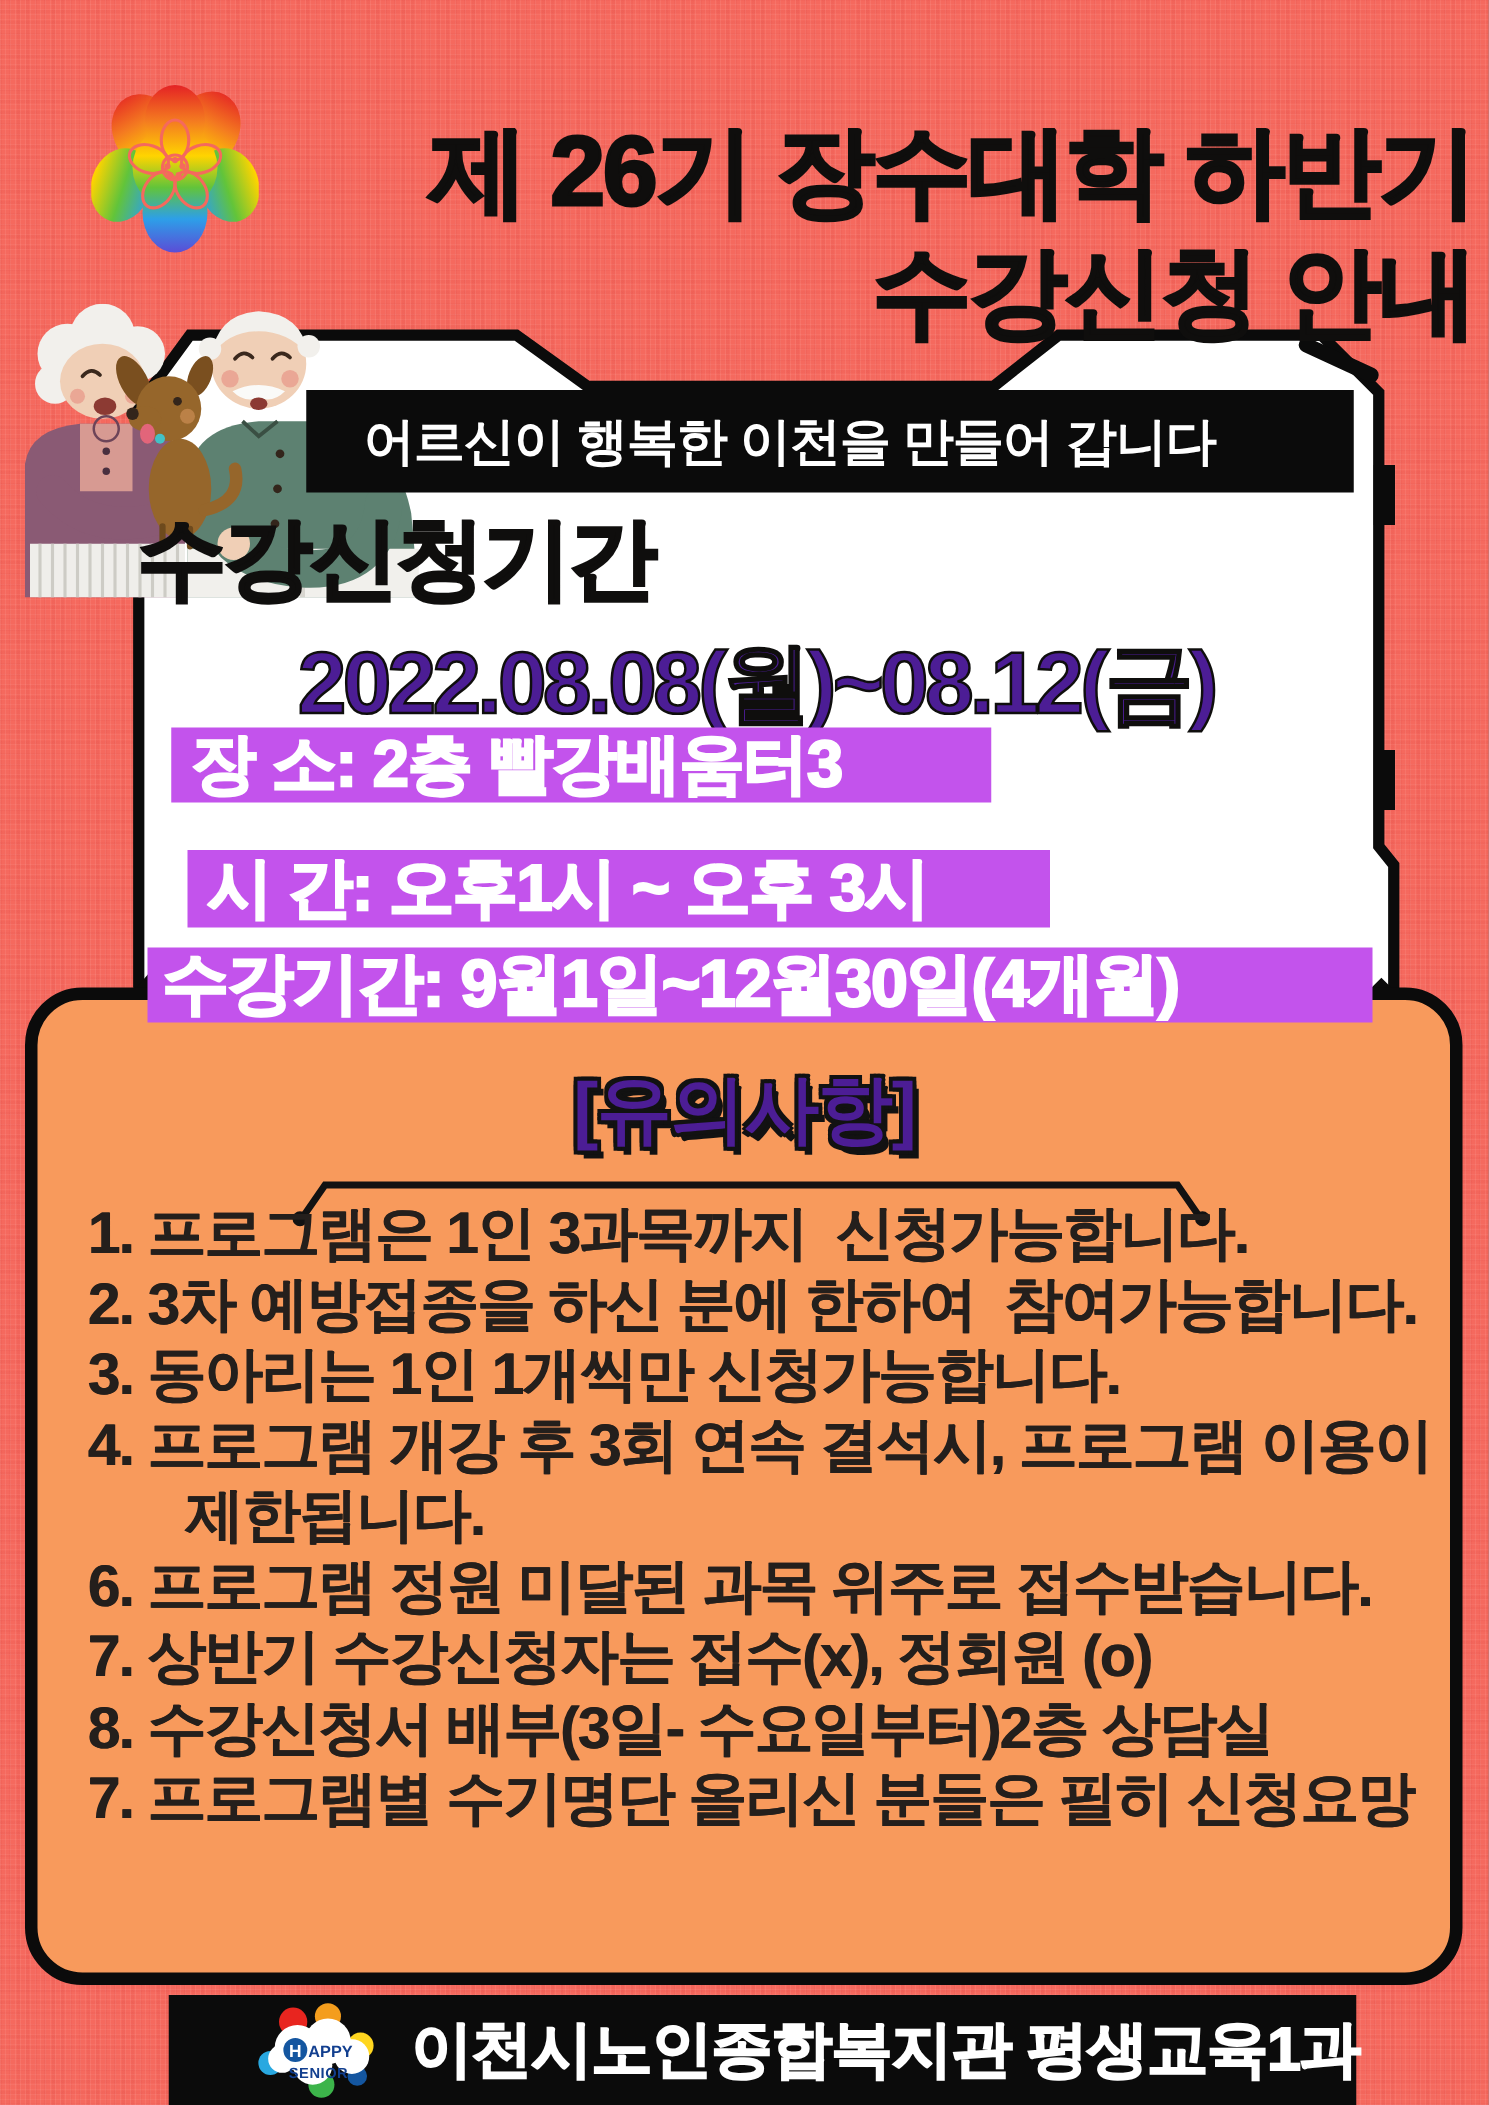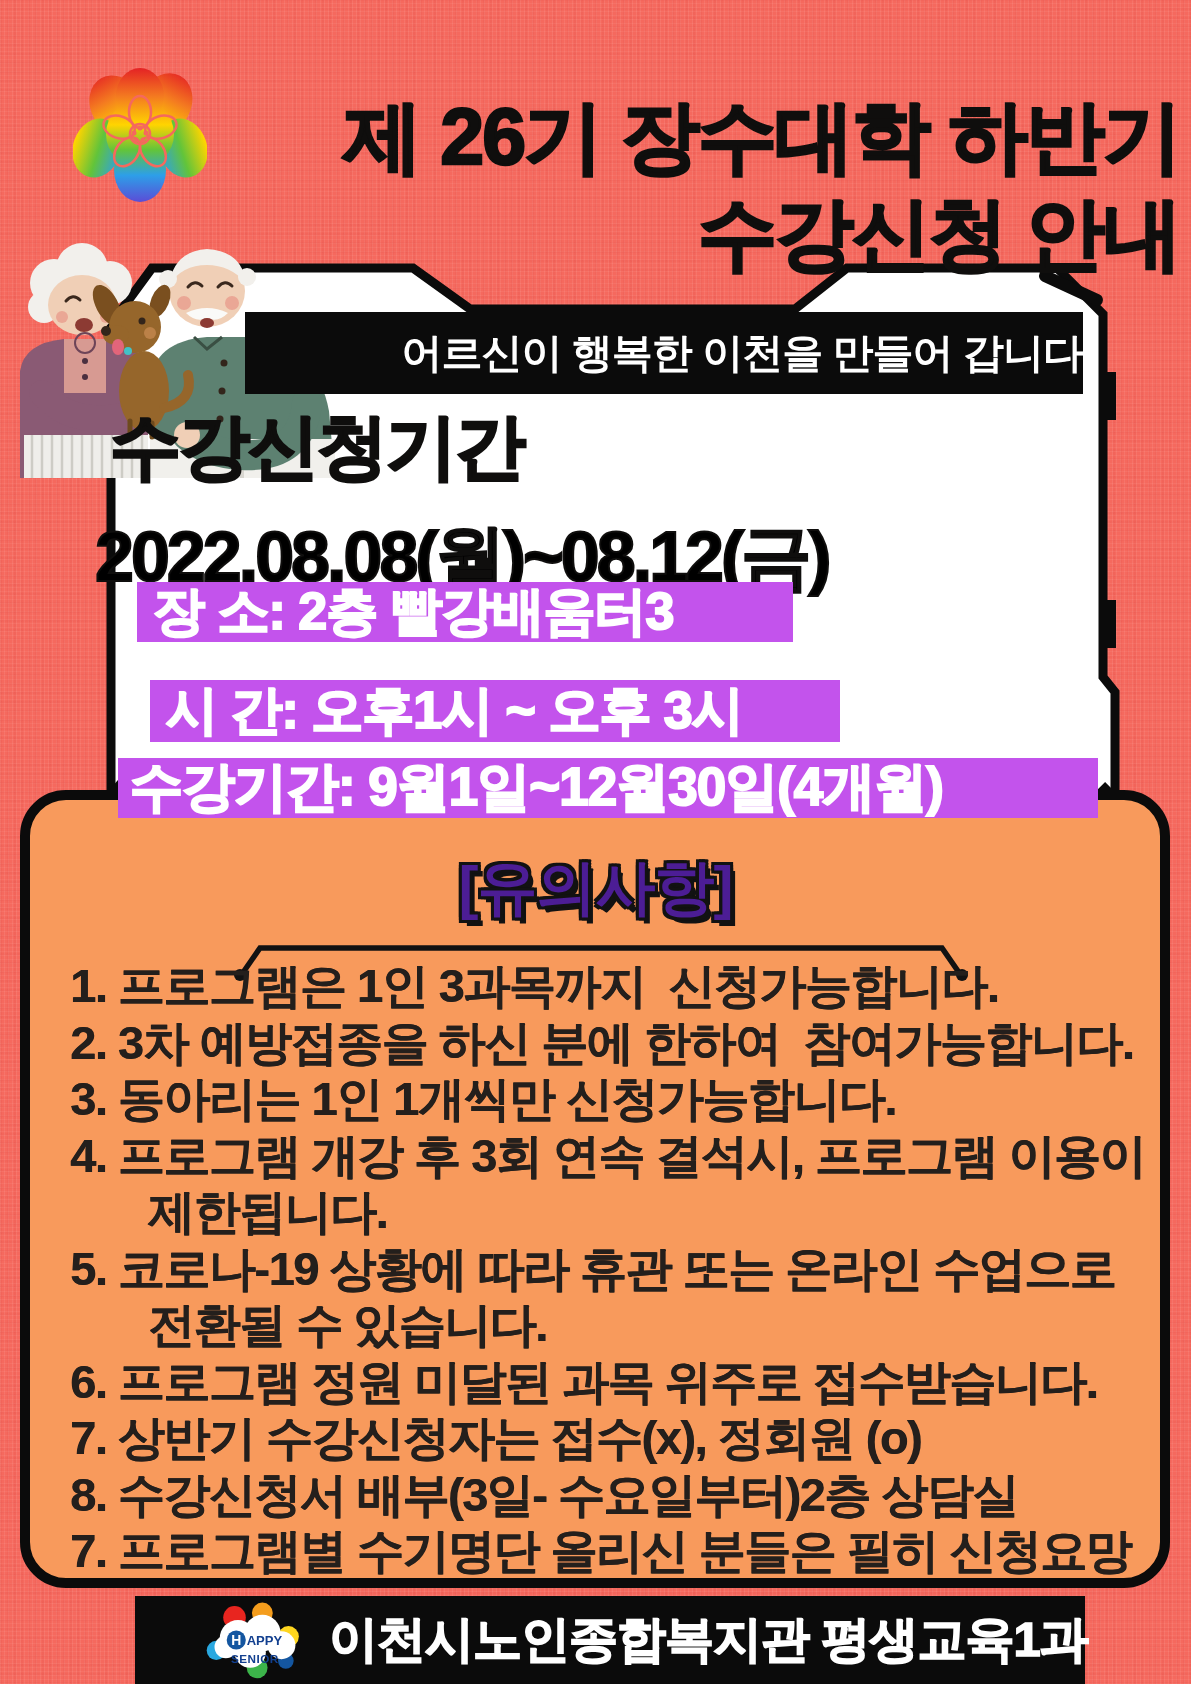--- a/index.html
+++ b/index.html
@@ -25,30 +25,30 @@
     color:#0f0e0d;font-weight:900;font-size:79px;line-height:97px;
     letter-spacing:-2px;-webkit-text-stroke:2.5px #0f0e0d;
   }
   
   .card-frame{left:95px;top:252px;width:1050px;height:660px;z-index:1;}
   .couple{left:2px;top:243px;width:335px;height:235px;z-index:2;}
   .slogan-bar{
     left:245px;top:312px;width:838px;height:82px;z-index:3;
     background:#0b0b0b;display:flex;align-items:center;
     padding-left:46px;box-sizing:border-box;
-    color:#ffffff;font-size:41px;font-weight:600;letter-spacing:-1px;justify-content:flex-end;
+    color:#ffffff;font-size:41px;font-weight:600;letter-spacing:-1px;
   }
   .period-heading{
     left:110px;top:400px;width:990px;z-index:3;text-align:left;
     color:#0f0e0d;font-size:71px;font-weight:900;letter-spacing:-2px;
     -webkit-text-stroke:2.5px #0f0e0d;
   }
   .period-date{
-    left:95px;top:511px;width:1020px;z-index:3;text-align:left;
-    color:#000000;font-size:70px;font-weight:900;letter-spacing:-3px;
+    left:95px;top:500px;width:1020px;z-index:3;text-align:center;
+    color:#4c1d95;font-size:70px;font-weight:900;letter-spacing:-3px;
     -webkit-text-stroke:2px #0f0e0d;
   }
   .hl{
     z-index:3;background:#c353ec;display:flex;align-items:center;
     color:#ffffff;font-weight:900;letter-spacing:-1px;
     -webkit-text-stroke:2px #ffffff;box-sizing:border-box;padding-left:16px;text-align:right;
   }
   .hl-place{left:137px;top:582px;width:656px;height:60px;font-size:52px;}
   .hl-time{left:150px;top:680px;width:690px;height:62px;font-size:52px;}
   .hl-duration{left:118px;top:758px;width:980px;height:60px;font-size:53px;padding-left:12px;}
@@ -228,21 +228,20 @@
     <path d="M 14,36 L 32,10 L 714,10 L 732,36" fill="none" stroke="#121212" stroke-width="5.5"></path>
     <circle cx="12" cy="37" r="6" fill="#121212"></circle>
     <circle cx="734" cy="37" r="6" fill="#121212"></circle>
   </svg>
 
   <div class="abs notice-list">
     <div class="notice-item">1. 프로그램은 1인 3과목까지  신청가능합니다.</div>
     <div class="notice-item">2. 3차 예방접종을 하신 분에 한하여  참여가능합니다.</div>
     <div class="notice-item">3. 동아리는 1인 1개씩만 신청가능합니다.</div>
     <div class="notice-item">4. 프로그램 개강 후 3회 연속 결석시, 프로그램 이용이 제한됩니다.</div>
-    <div class="notice-item">5. 코로나-19 상황에 따라 휴관 또는 온라인 수업으로 전환될 수 있습니다.</div>
     <div class="notice-item">6. 프로그램 정원 미달된 과목 위주로 접수받습니다.</div>
     <div class="notice-item">7. 상반기 수강신청자는 접수(x), 정회원 (o)</div>
     <div class="notice-item">8. 수강신청서 배부(3일- 수요일부터)2층 상담실</div>
     <div class="notice-item">7. 프로그램별 수기명단 올리신 분들은 필히 신청요망</div>
   </div>
 
   <div class="abs footer-bar">
     <svg class="footer-logo" viewBox="0 0 130 92">
       <circle cx="38" cy="20" r="13" fill="#e8251f"></circle>
       <circle cx="70" cy="15" r="12" fill="#f49d1d"></circle>

